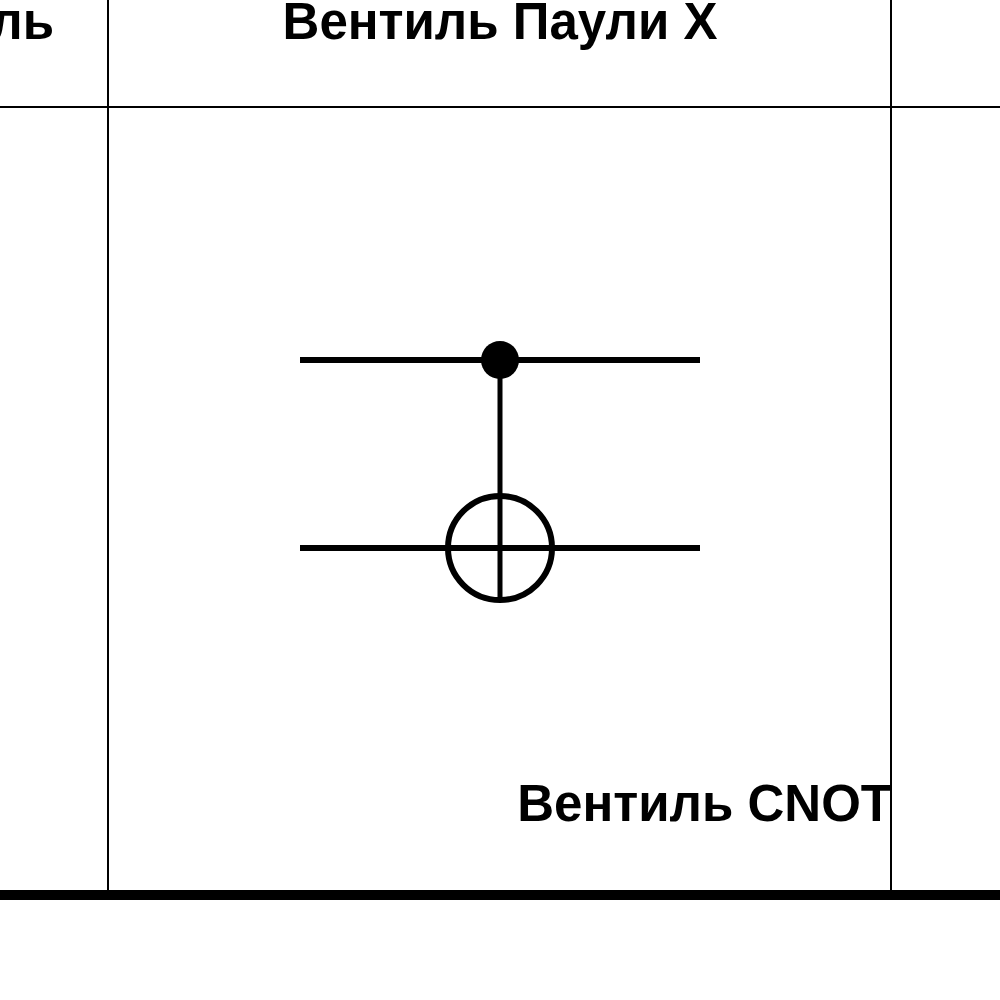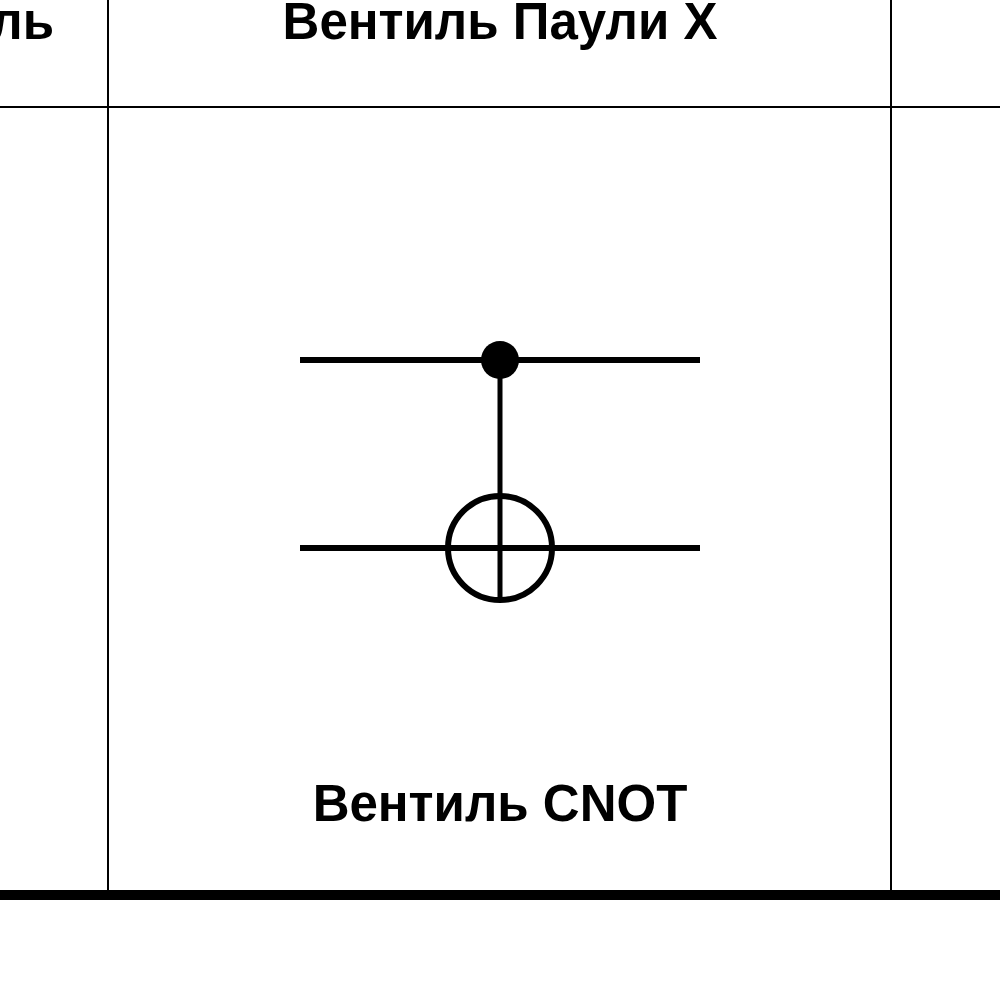--- a/index.html
+++ b/index.html
@@ -38,20 +38,21 @@
     }
     .header-center {
       left: 108px;
       width: 784px;
       top: -4px;
     }
     .caption-center {
       left: 108px;
       width: 784px;
       top: 778px;
+      text-align: right;
     }
   </style>
 </head>
 <body>
 
 <svg class="grid-svg" viewBox="0 0 1000 1000" xmlns="http://www.w3.org/2000/svg">
 
   <line x1="0" y1="107" x2="1000" y2="107" stroke="#000" stroke-width="2"></line>
   <line x1="108" y1="0" x2="108" y2="892" stroke="#000" stroke-width="2"></line>
   <line x1="891" y1="0" x2="891" y2="892" stroke="#000" stroke-width="2"></line>

